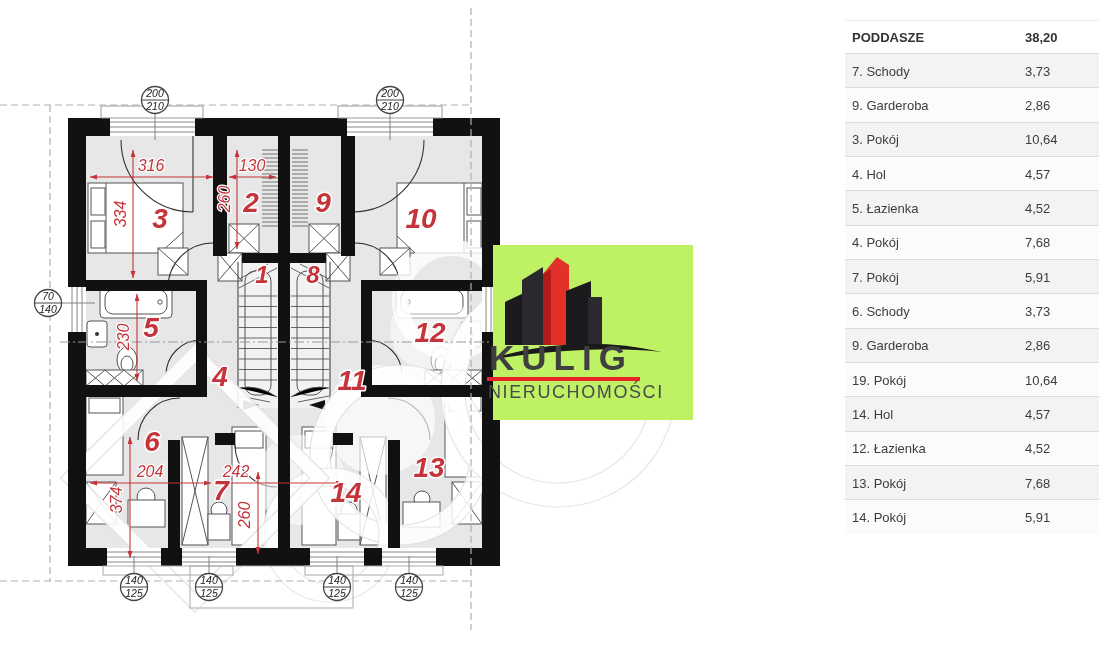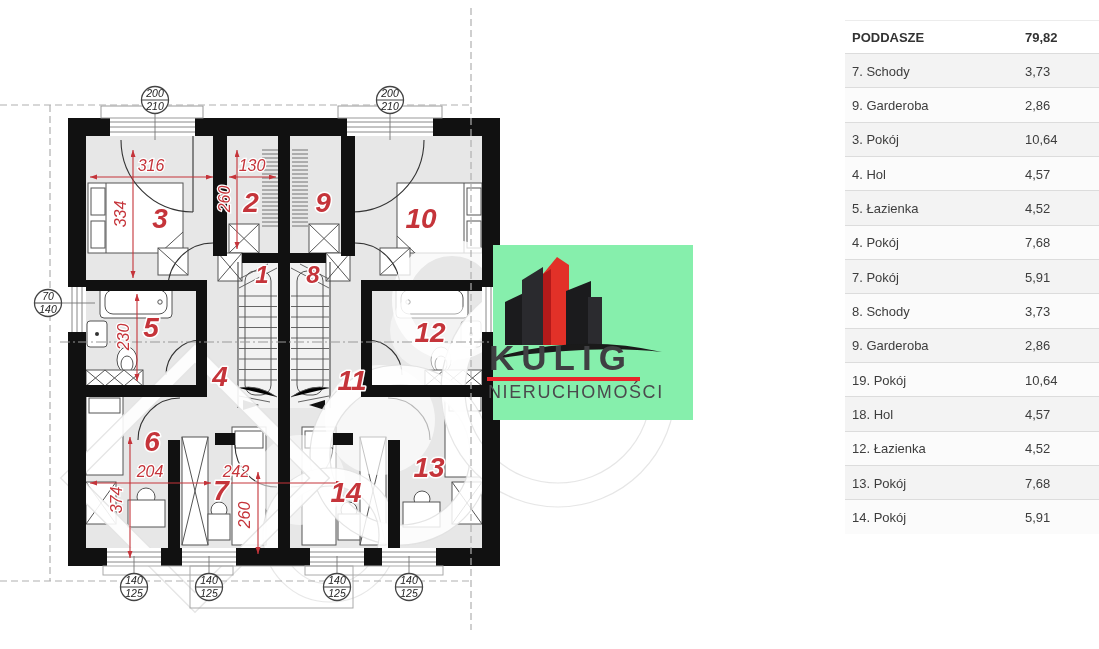--- a/index.html
+++ b/index.html
@@ -22,21 +22,21 @@
   .winlines{stroke:#888;stroke-width:1;}
   
   #area-table{position:absolute;left:845px;top:20px;width:254px;font-size:13px;color:#3d3d3d;}
   .t-row{position:relative;height:34.35px;box-sizing:border-box;border-top:1px solid #dcdcdc;}
   .t-row.head{height:33px;border-top:1px solid #ececec;background:#fff;font-weight:bold;color:#333;}
   .t-row.odd{background:#f3f3f3;}
   .t-row.even{background:#fbfbfb;}
   .t-label{position:absolute;left:7px;top:50%;transform:translateY(-50%);white-space:nowrap;}
   .t-value{position:absolute;left:180px;top:50%;transform:translateY(-50%);}
   
-  #logo{position:absolute;left:493px;top:245px;width:200px;height:175px;background:#86efac;}
+  #logo{position:absolute;left:493px;top:245px;width:200px;height:175px;background:#bef264;}
   .logo-kulig{position:absolute;left:-4px;top:93px;font-size:35px;font-weight:600;color:#3f3f42;
     letter-spacing:7px;}
   .logo-line{position:absolute;left:-6px;top:132px;width:153px;height:3.5px;background:#e8242a;}
   .logo-sub{position:absolute;left:-5px;top:137px;font-size:18px;color:#4a4a4d;letter-spacing:1.6px;}
 </style>
 </head>
 <body>
 
 <div id="stage">
 
@@ -391,21 +391,21 @@
     <path d="M-6,115 Q 82,87 169,107 Q 97,99 -6,115 Z" fill="#1a1a1a"></path>
   </svg>
   <div class="logo-kulig">KULIG</div>
   <div class="logo-line"></div>
   <div class="logo-sub">NIERUCHOMOŚCI</div>
 </div>
 
 <div id="area-table">
   <div class="t-row head">
     <span class="t-label">PODDASZE</span>
-    <span class="t-value">79,82</span>
+    <span class="t-value">38,20</span>
   </div>
   <div class="t-row odd">
         <span class="t-label">7. Schody</span>
         <span class="t-value">3,73</span>
       </div>
   <div class="t-row even">
         <span class="t-label">9. Garderoba</span>
         <span class="t-value">2,86</span>
       </div>
   <div class="t-row odd">
@@ -422,33 +422,33 @@
       </div>
   <div class="t-row even">
         <span class="t-label">4. Pokój</span>
         <span class="t-value">7,68</span>
       </div>
   <div class="t-row odd">
         <span class="t-label">7. Pokój</span>
         <span class="t-value">5,91</span>
       </div>
   <div class="t-row even">
-        <span class="t-label">8. Schody</span>
+        <span class="t-label">6. Schody</span>
         <span class="t-value">3,73</span>
       </div>
   <div class="t-row odd">
         <span class="t-label">9. Garderoba</span>
         <span class="t-value">2,86</span>
       </div>
   <div class="t-row even">
         <span class="t-label">19. Pokój</span>
         <span class="t-value">10,64</span>
       </div>
   <div class="t-row odd">
-        <span class="t-label">18. Hol</span>
+        <span class="t-label">14. Hol</span>
         <span class="t-value">4,57</span>
       </div>
   <div class="t-row even">
         <span class="t-label">12. Łazienka</span>
         <span class="t-value">4,52</span>
       </div>
   <div class="t-row odd">
         <span class="t-label">13. Pokój</span>
         <span class="t-value">7,68</span>
       </div>

